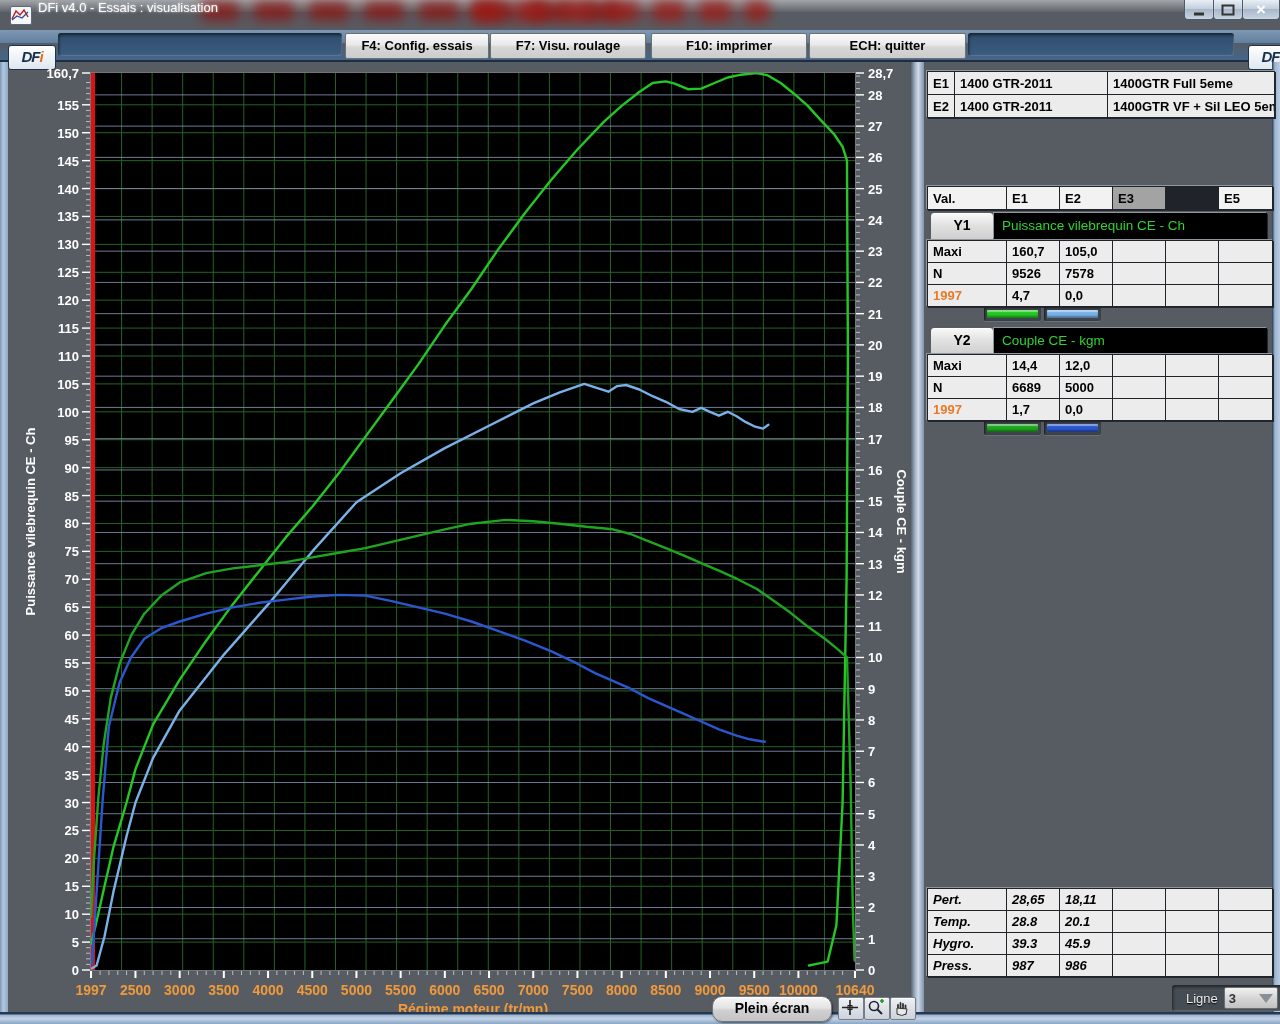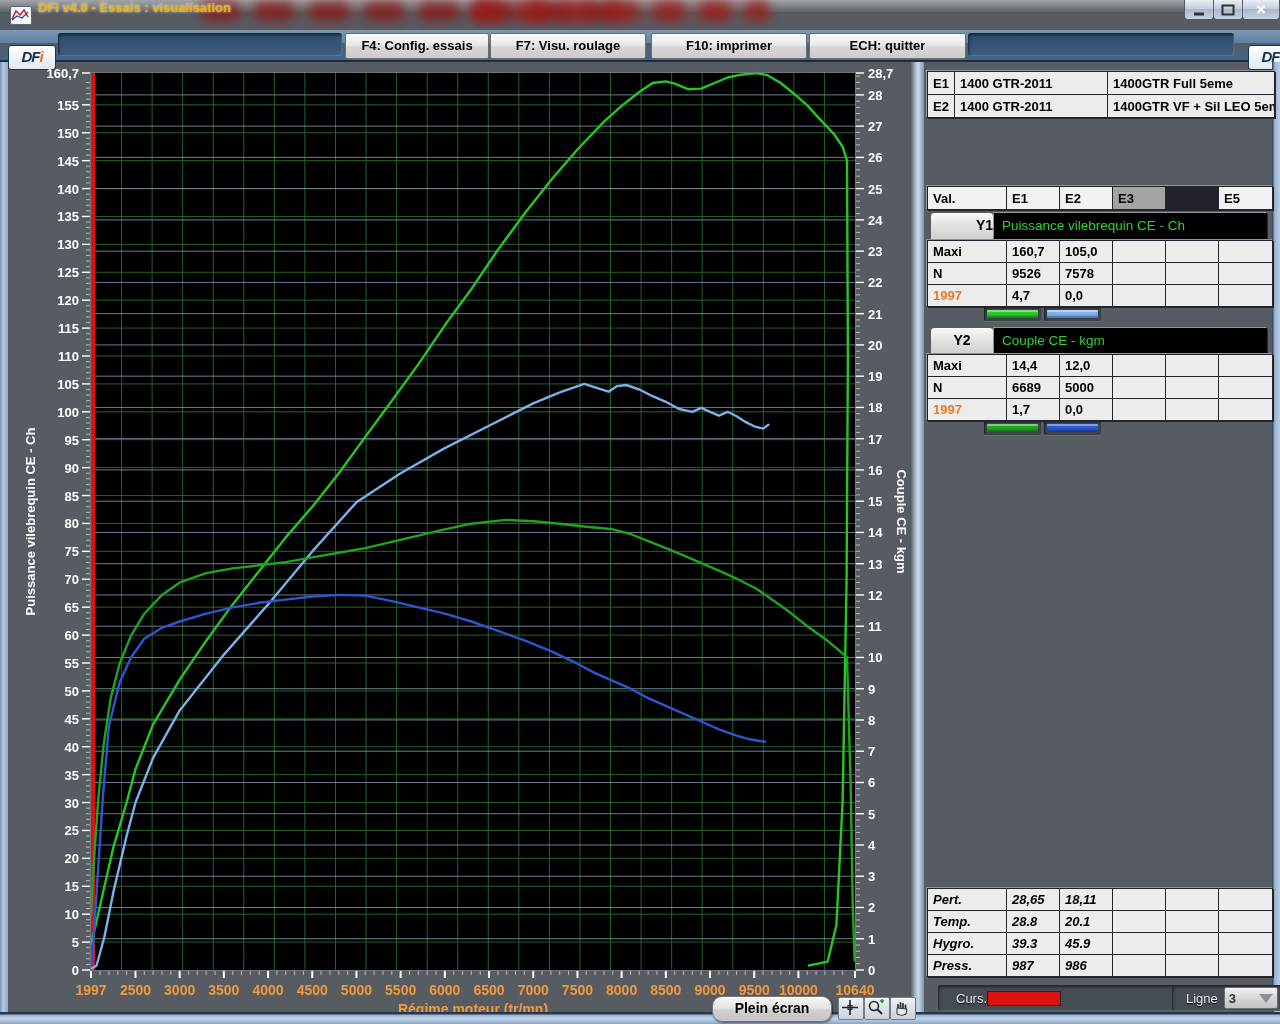--- a/index.html
+++ b/index.html
@@ -9,21 +9,21 @@
   .titlebar{position:absolute;left:0;top:0;width:1280px;height:30px;
     background:linear-gradient(180deg,#5f7globe 0%,#93a9c2 0%,#8ba2bc 45%,#7e96b2 55%,#8fa6c0 100%);
     border-bottom:1px solid #4a5c72;overflow:hidden;}
   .titlebar .gloss{position:absolute;left:0;top:0;width:100%;height:12px;background:linear-gradient(180deg,rgba(255,255,255,.45),rgba(255,255,255,.05));}
   .bleed{position:absolute;filter:blur(6px);opacity:.75;border-radius:8px;}
   .bleed.b1{left:200px;top:1px;width:420px;height:20px;
     background:repeating-linear-gradient(90deg,#8c1410 0 38px,rgba(140,20,16,.15) 38px 55px);}
   .bleed.b2{left:470px;top:0;width:300px;height:22px;
     background:repeating-linear-gradient(90deg,#a01812 0 30px,rgba(160,24,18,.2) 30px 46px);}
   .appicon{position:absolute;left:10px;top:6px;width:20px;height:17px;background:#f4f6f8;border:1px solid #5a6a7e;border-radius:2px;}
-  .title-text{position:absolute;left:38px;top:0;font-size:13px;font-weight:700;color:#eab308;text-shadow:0 0 3px rgba(255,255,255,.8);}
+  .title-text{position:absolute;left:38px;top:0;font-size:13px;font-weight:400;color:#ffffff;text-shadow:0 0 3px rgba(255,255,255,.8);}
   .winbtn{position:absolute;top:0;height:19px;border:1px solid #4e5a6a;border-top:none;border-radius:0 0 4px 4px;
     background:linear-gradient(180deg,#e8eef5,#c3cfdd 45%,#a9b8c9 50%,#c6d2e0);box-shadow:inset 0 0 1px #fff;}
   .winbtn.close{background:linear-gradient(180deg,#e9a append 0%,#eaa99e 0%,#d8776a 45%,#c05546 50%,#d97f6f 100%);}
   .winbtn .glyph{position:absolute;left:50%;top:50%;transform:translate(-50%,-50%);}
   
   .toolbar{position:absolute;left:0;top:30px;width:1280px;height:30px;
     background:linear-gradient(180deg,#7e98b4 0%,#5f7e9e 45%,#43628422 0%,#44658a 100%);
     border-bottom:2px solid #1c2e44;}
   .tb-channel{position:absolute;top:3px;height:23px;border-radius:3px;background:linear-gradient(180deg,#2f4c6c,#3c5d80);
     box-shadow:inset 1px 2px 3px rgba(0,0,0,.55),inset -1px -1px 1px rgba(255,255,255,.18);}
@@ -732,21 +732,21 @@
 
   <div id="val-header" class="grid-table" style="left: 927px; top: 186px; grid-template-columns: 78px 52px 52px 52px 52px 53px; grid-auto-rows: 22px;">
       <div class="cell" style="background: rgb(242, 242, 242);">Val.</div>
       <div class="cell" style="background: rgb(242, 242, 242);">E1</div>
       <div class="cell" style="background: rgb(242, 242, 242);">E2</div>
       <div class="cell" style="background: #a3a3a3;">E3</div>
       <div class="cell" style="background: rgb(242, 242, 242); margin-top: 26px;">E4</div>
       <div class="cell" style="background: rgb(242, 242, 242);">E5</div>
     </div>
 
-  <div class="ytab" style="left:930px;top:212px;text-align:right;">Y1</div>
+  <div class="ytab" style="left:930px;top:212px;">Y1</div>
   <div class="ystrip" style="left:994px;top:213px;width:265px;">Puissance vilebrequin CE - Ch</div>
   <div id="y1-table" class="grid-table" style="left: 927px; top: 240px; grid-template-columns: 78px 52px 52px 52px 52px 53px; grid-auto-rows: 21px;">
       <div class="cell">Maxi</div>
       <div class="cell">160,7</div>
       <div class="cell">105,0</div>
       <div class="cell"></div>
       <div class="cell"></div>
       <div class="cell"></div>
       <div class="cell">N</div>
       <div class="cell">9526</div>
@@ -817,24 +817,20 @@
       <div class="cell"></div>
       <div class="cell"></div>
       <div class="cell">Press.</div>
       <div class="cell">987</div>
       <div class="cell">986</div>
       <div class="cell"></div>
       <div class="cell"></div>
       <div class="cell"></div>
     </div>
 
-  <div class="recessed" style="left:938px;top:985px;width:228px;padding-left:18px;">
-    <span class="lbl">Curs.</span>
-    <span class="curs-swatch" id="curs-swatch" style="background: rgb(221, 17, 17);"></span>
-  </div>
   <div class="recessed" style="left:1172px;top:985px;width:96px;padding-left:14px;">
     <span class="lbl">Ligne</span>
     <div class="ligne-dd">
       <span>3</span>
       <span class="dd-arrow"></span>
     </div>
   </div>
 
 </div>
 

